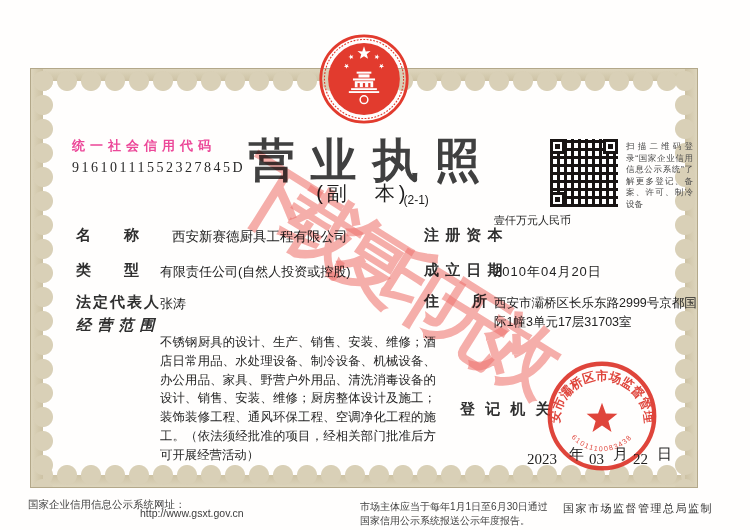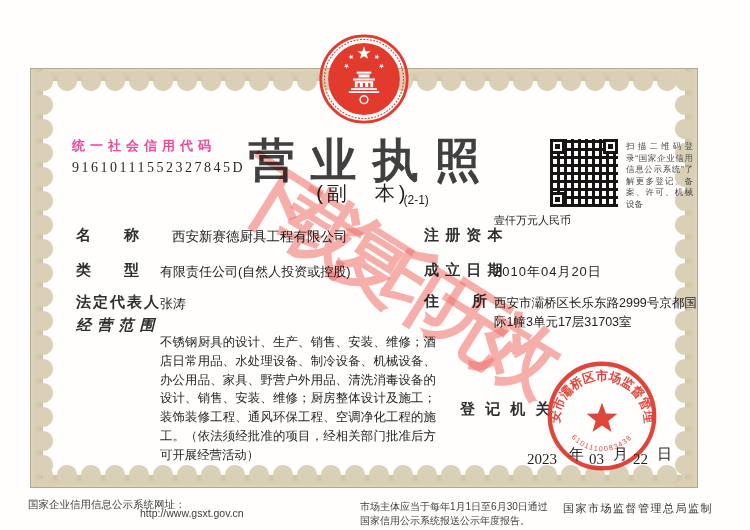--- a/index.html
+++ b/index.html
@@ -115,21 +115,21 @@
   <div class="code-label">统一社会信用代码</div>
   <div class="code-value">91610111552327845D</div>
   <div class="title">营业执照</div>
   <div class="subtitle"><span>(副　本)</span><span class="copy-idx">(2-1)</span></div>
 
   <div class="qr">
     <div class="finder f-tl"></div>
     <div class="finder f-tr"></div>
     <div class="finder f-bl"></div>
   </div>
-  <div class="qr-caption">扫描二维码登录“国家企业信用信息公示系统”了解更多登记、备案、许可、机械设备</div>
+  <div class="qr-caption">扫描二维码登录“国家企业信用信息公示系统”了解更多登记、备案、许可、制冷设备</div>
 
   <div class="flabel lbl-name">名　　称</div>
   <div class="fvalue val-name">西安新赛德厨具工程有限公司</div>
 
   <div class="flabel lbl-type">类　　型</div>
   <div class="fvalue val-type">有限责任公司(自然人投资或控股)</div>
 
   <div class="flabel lbl-rep">法定代表人</div>
   <div class="fvalue val-rep">张涛</div>
 

